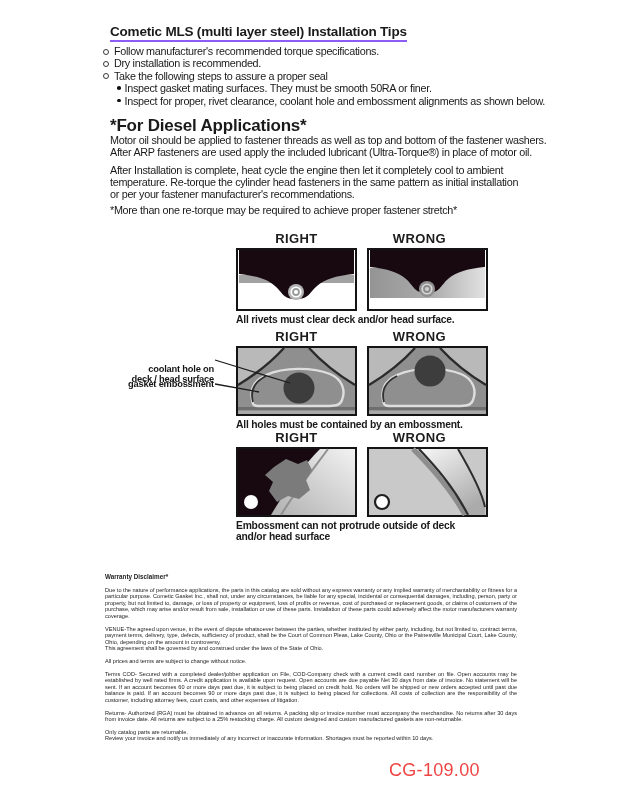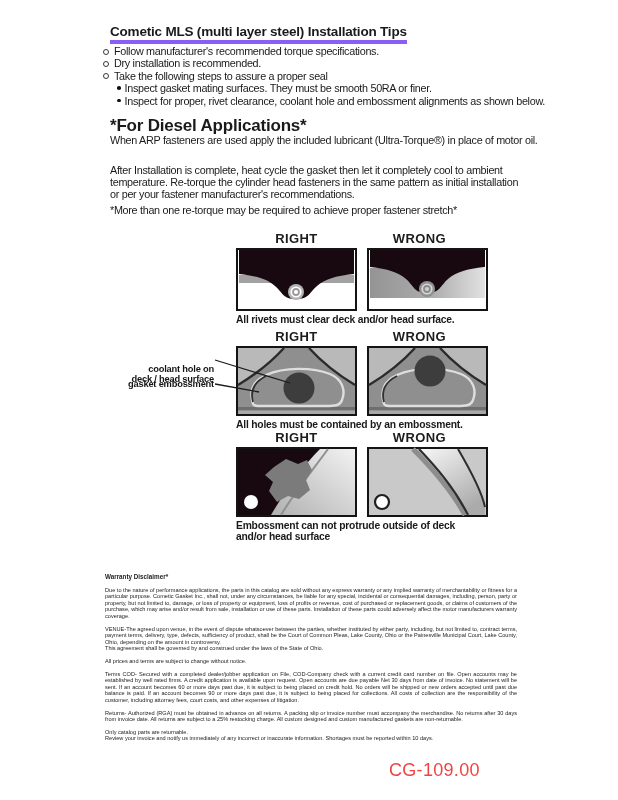--- a/index.html
+++ b/index.html
@@ -5,21 +5,21 @@
   html,body{margin:0;padding:0;}
   body{
     width:618px;height:800px;background:#ffffff;position:relative;overflow:hidden;
     font-family:"Liberation Sans", sans-serif;color:#1a1a1a;
   }
   .abs{position:absolute;}
 
   
   #title{
     left:110px;top:24px;font-size:13.5px;font-weight:bold;letter-spacing:-0.2px;
-    border-bottom:4px solid #8b5cf6;padding-bottom:1px;white-space:nowrap;
+    border-bottom:2px solid #8b5cf6;padding-bottom:1px;white-space:nowrap;
   }
   #bullet-list{left:103px;top:45px;width:470px;font-size:10.8px;letter-spacing:-0.3px;line-height:12.4px;}
   .b-item{display:flex;align-items:flex-start;white-space:nowrap;}
   .b-marker{width:4px;height:4px;border:1px solid #3a3a3a;border-radius:50%;margin:3.6px 5px 0 0;flex:none;}
   .sub{margin-left:14px;}
   .s-marker{width:3.6px;height:3.6px;background:#111;border-radius:50%;margin:4px 4px 0 0;flex:none;}
 
   #diesel-heading{left:110px;top:116px;font-size:17px;font-weight:bold;letter-spacing:-0.2px;white-space:nowrap;}
   .para{left:110px;font-size:10.8px;letter-spacing:-0.3px;line-height:12.2px;}
   .para div{white-space:nowrap;}
@@ -72,25 +72,26 @@
   </div>
   <div class="b-item sub">
     <span class="s-marker"></span>
     <span>Inspect for proper, rivet clearance, coolant hole and embossment alignments as shown below.</span>
   </div>
 </div>
 
 <div class="abs" id="diesel-heading">*For Diesel Applications*</div>
 
 <div class="abs para" id="para1">
-  <div>When ARP fasteners are used apply the included lubricant (Ultra-Torque®) in place of motor oil.</div>
+  <div>Motor oil should be applied to fastener threads as well as top and bottom of the fastener washers.</div>
+  <div>After ARP fasteners are used apply the included lubricant (Ultra-Torque®) in place of motor oil.</div>
 </div>
 
 <div class="abs para" id="para2">
-  <div>After Installation is complete, heat cycle the gasket then let it completely cool to ambient</div>
+  <div>After Installation is complete, heat cycle the engine then let it completely cool to ambient</div>
   <div>temperature. Re-torque the cylinder head fasteners in the same pattern as initial installation</div>
   <div>or per your fastener manufacturer's recommendations.</div>
 </div>
 
 <div class="abs para" id="note">
   <div>*More than one re-torque may be required to achieve proper fastener stretch*</div>
 </div>
 
 <div class="abs dg" id="dg1">
   <div class="dg-labels">

